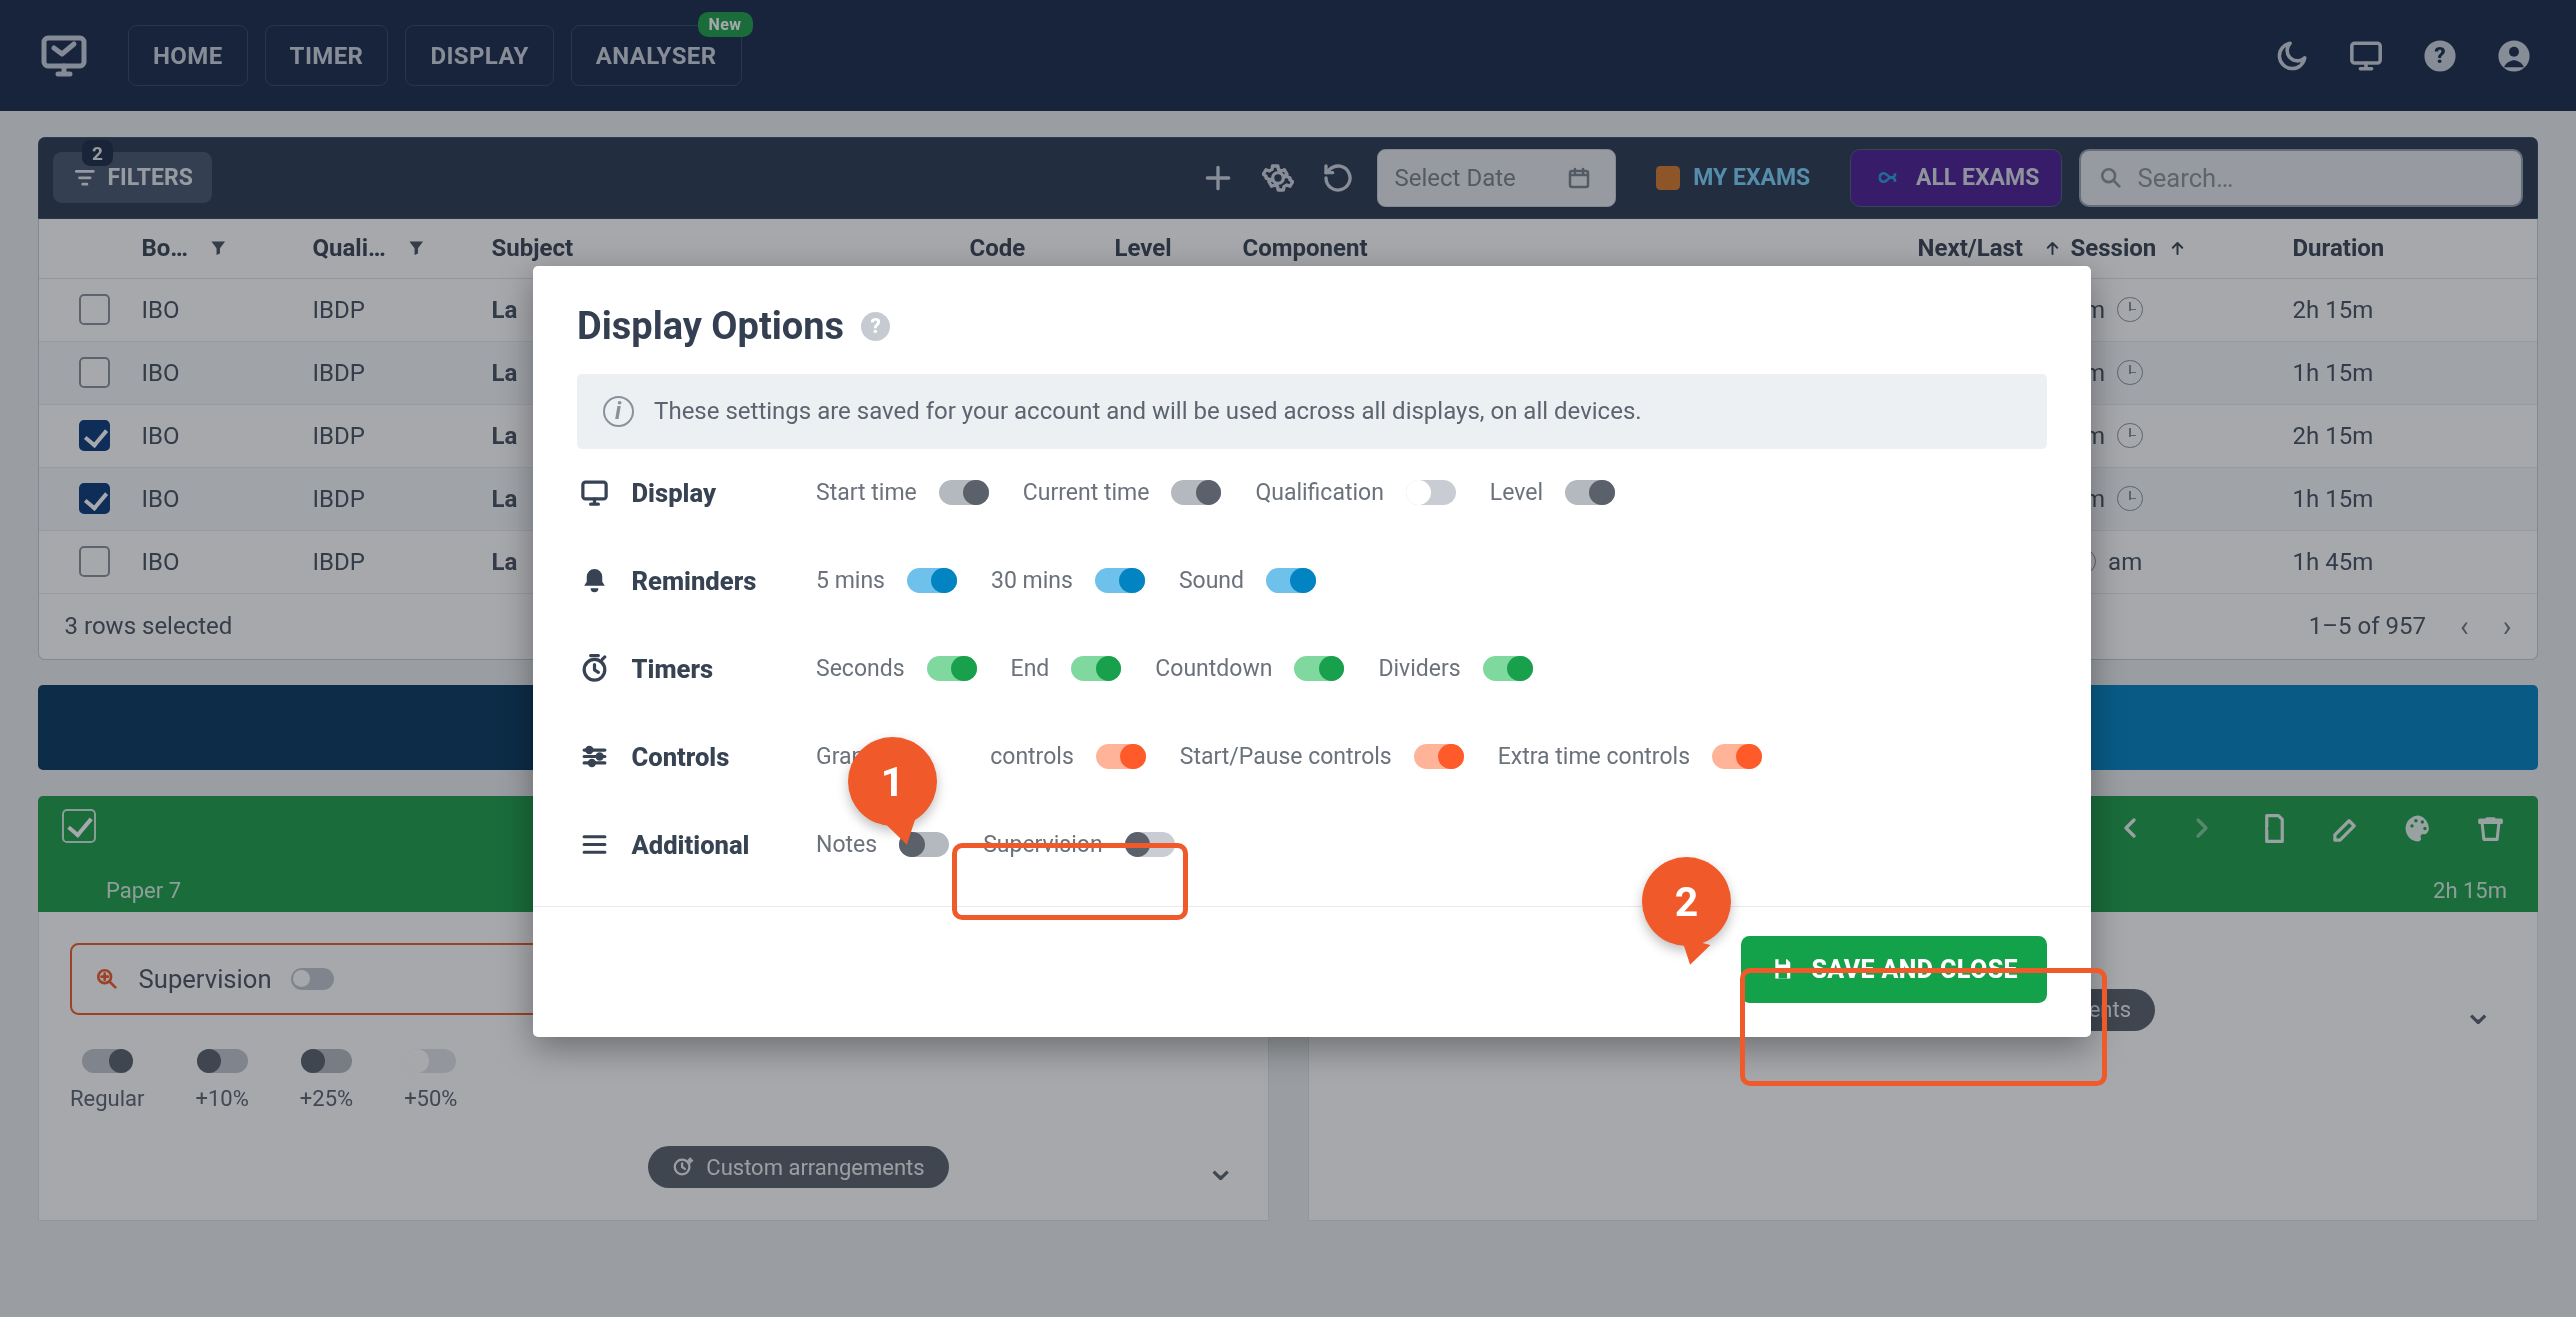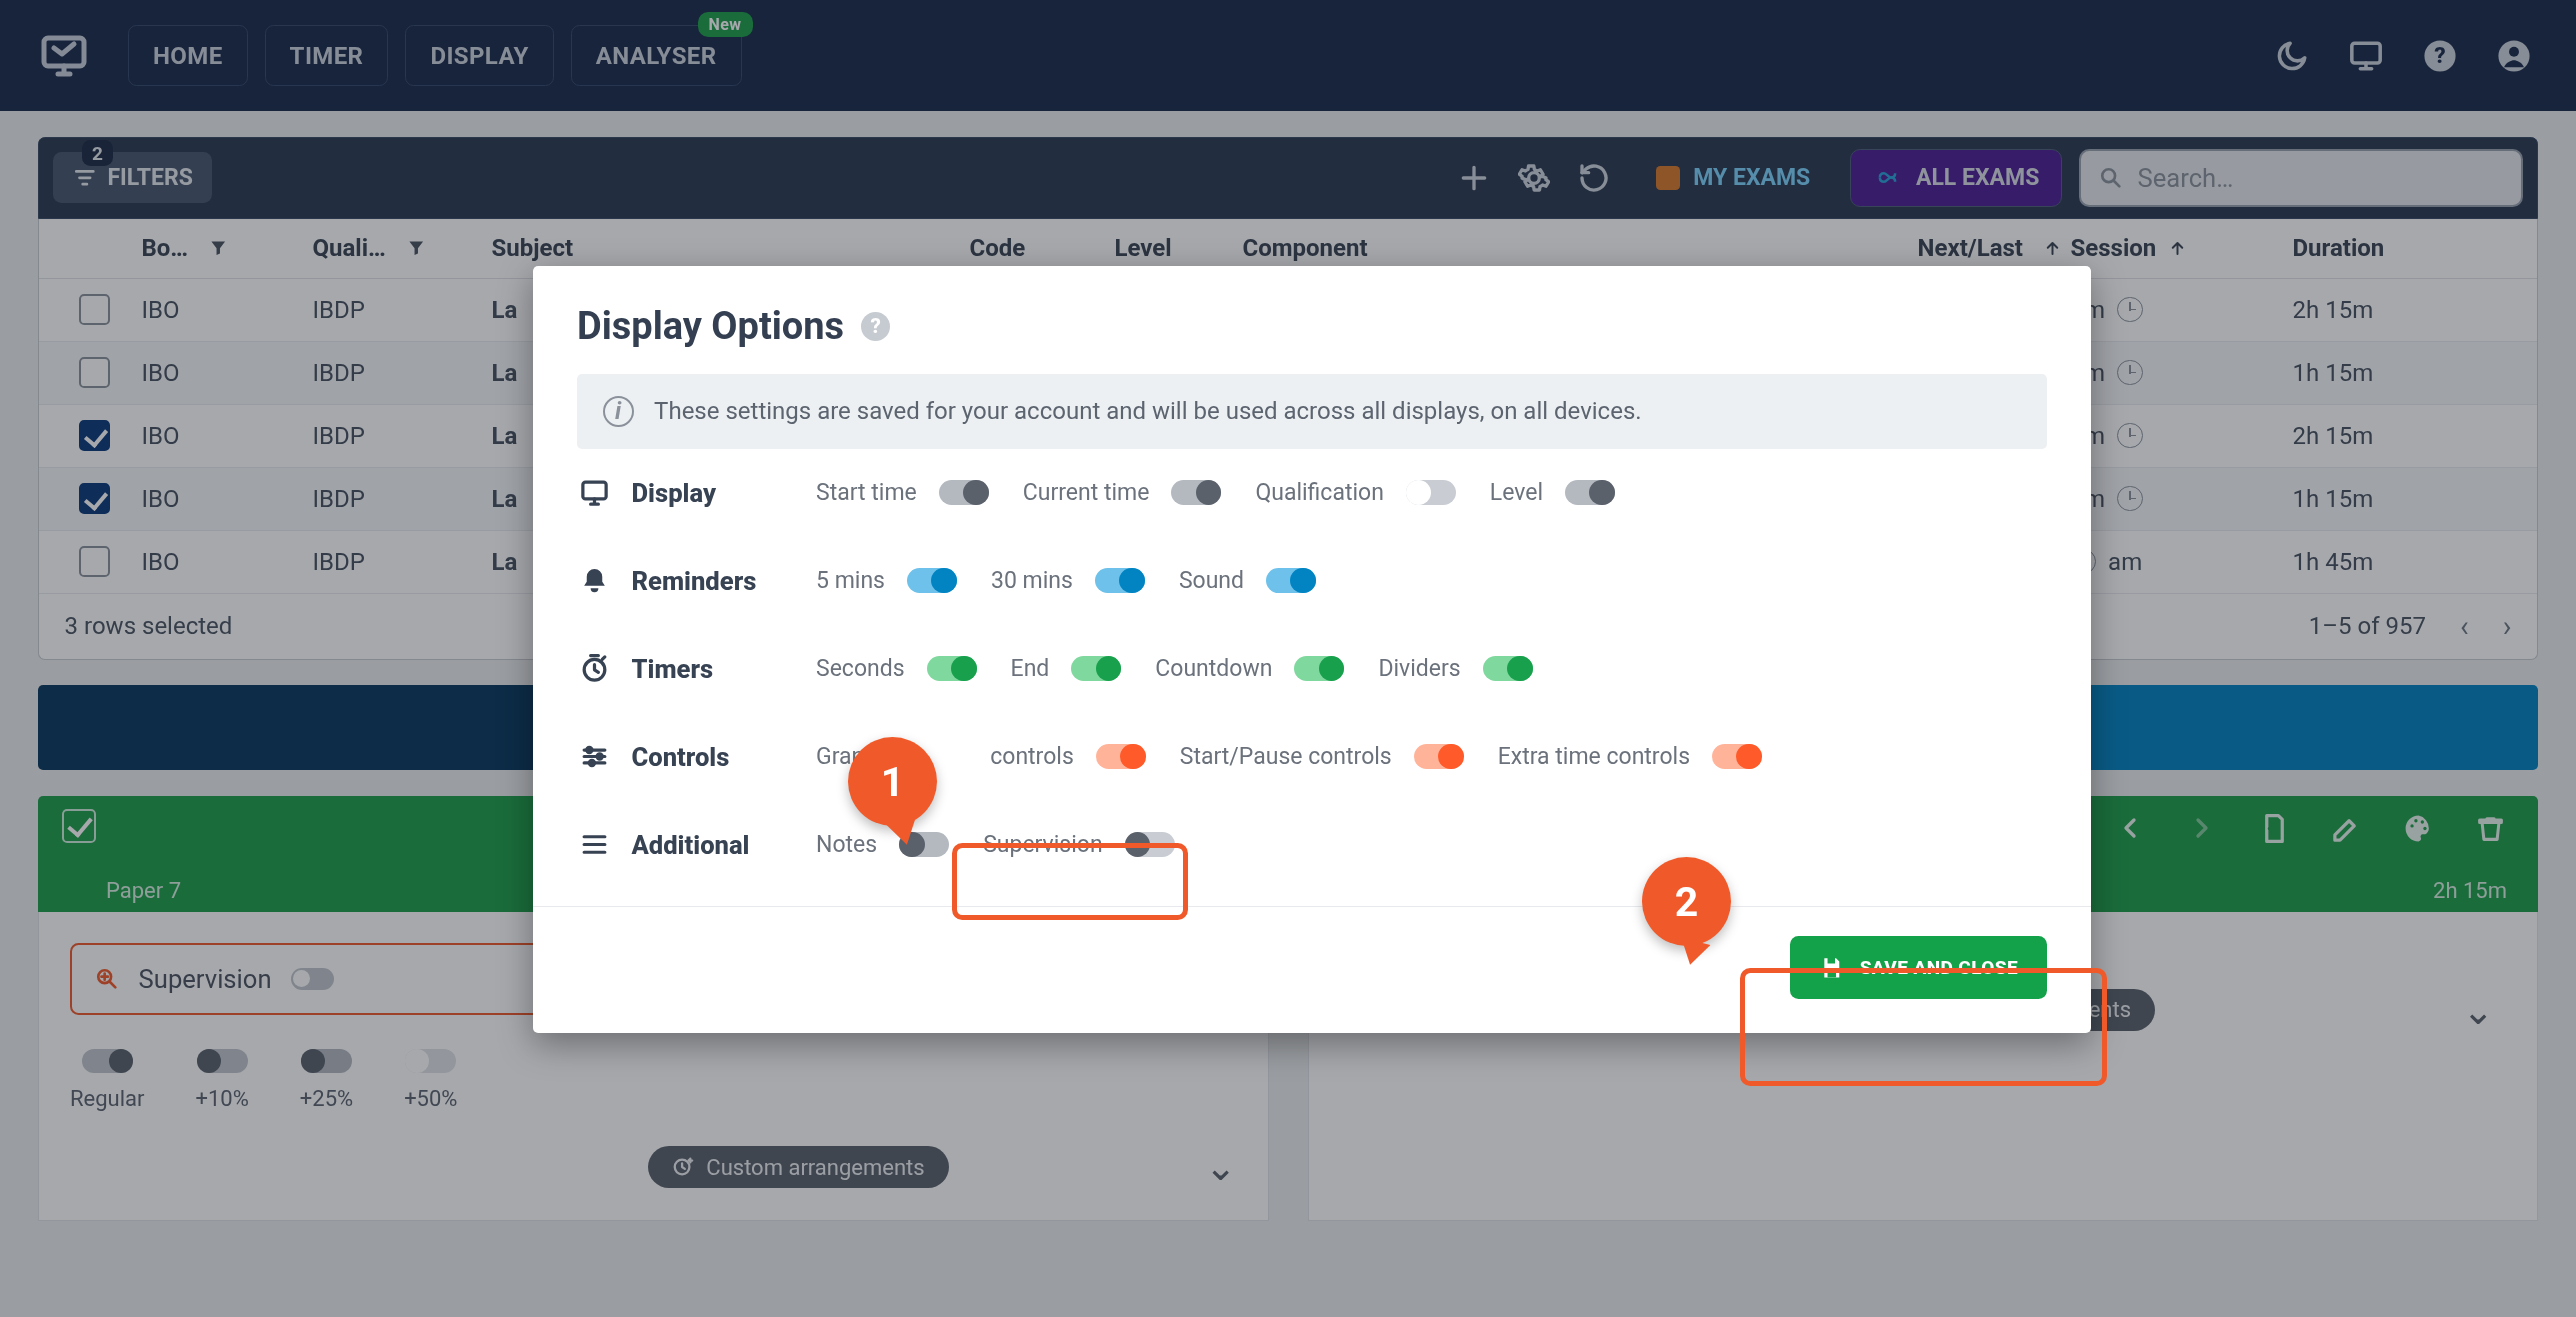--- a/index.html
+++ b/index.html
@@ -132,21 +132,21 @@
   .toggle.whiteoff { background:#c9cdd3; }
   .toggle.whiteoff::after { background:#fff; left:0; }
   .toggle.blue { background:#6ec1ea; }
   .toggle.blue::after { background:#0284c2; }
   .toggle.green { background:#7fd99e; }
   .toggle.green::after { background:#18a04d; }
   .toggle.orange { background:#ffb49a; }
   .toggle.orange::after { background:#ff5a2a; }
 
   .modal-footer { border-top:1.7px solid #e7e9ec; margin-top:17px; padding:29px 44px 0 44px; display:flex; justify-content:flex-end; }
-  .save-btn { display:flex; align-items:center; gap:15.4px; background:#13a24a; color:#fff; font-weight:800; font-size:19px; padding:19px 29px; border-radius:8.5px; letter-spacing:0.4px; }
+  .save-btn { display:flex; align-items:center; gap:15.4px; background:#13a24a; color:#fff; font-weight:800; font-size:25px; padding:19px 29px; border-radius:8.5px; letter-spacing:0.4px; }
 
   
   .callout { position:absolute; width:89px; height:89px; border-radius:50%; background:#f05a2a; color:#fff; font-size:41px; font-weight:700; display:flex; align-items:center; justify-content:center; box-shadow:0 5.1px 12px rgba(0,0,0,.25); }
   .callout .tail { position:absolute; bottom:-19px; left:46%; width:0; height:0; border-left:15.4px solid transparent; border-right:15.4px solid transparent; border-top:24px solid #f05a2a; transform:rotate(-14deg); }
   .callout.c2 .tail { transform:rotate(14deg); left:40%; }
   .anno-box { position:absolute; border:5.1px solid #f05a2a; border-radius:10.2px; pointer-events:none; }
 
   
   .icon-svg { stroke:currentColor; fill:none; stroke-width:2.5; stroke-linecap:round; stroke-linejoin:round; }
 </style>
@@ -220,20 +220,27 @@
           <svg class="icon-svg" width="32" height="32" viewBox="0 0 24 24" fill="currentColor" stroke="none">
             <path d="M12 8a4 4 0 1 0 0 8 4 4 0 0 0 0-8zm9 4a7 7 0 0 1-.1 1.2l2.1 1.6-2 3.4-2.5-1a7.4 7.4 0 0 1-2 1.2l-.4 2.6h-4l-.4-2.6a7.4 7.4 0 0 1-2-1.2l-2.5 1-2-3.4 2.1-1.6A7 7 0 0 1 3 12a7 7 0 0 1 .1-1.2L1 9.2l2-3.4 2.5 1a7.4 7.4 0 0 1 2-1.2L7.9 3h4l.4 2.6a7.4 7.4 0 0 1 2 1.2l2.5-1 2 3.4-2.1 1.6A7 7 0 0 1 21 12z"></path>
           </svg>
         </div>
       <div class="tool-ico">
           <svg class="icon-svg" width="32" height="32" viewBox="0 0 24 24">
             <path d="M3 12a9 9 0 1 0 3-6.7L3 8"></path>
             <path d="M3 3v5h5"></path>
           </svg>
         </div>
+      <div class="select-date">
+        <span>Select Date</span>
+        <svg class="icon-svg" width="24" height="24" viewBox="0 0 24 24">
+            <rect x="3" y="5" width="18" height="16" rx="2"></rect>
+            <path d="M3 9h18M8 3v4M16 3v4"></path>
+          </svg>
+      </div>
       <div class="tabbtn inactive">
         <span class="sq" style="background:#d97a2a"></span>
         <span>MY EXAMS</span>
       </div>
       <div class="tabbtn active">
         <svg width="29" height="17" viewBox="0 0 34 20">
             <path d="M8 10c0-3 2-5 5-5s5 5 8 5 5-2 5-5" fill="none" stroke="#2aa0d8" stroke-width="3"></path>
             <path d="M8 10c0 3 2 5 5 5s5-5 8-5 5 2 5 5" fill="none" stroke="#2aa0d8" stroke-width="3"></path>
           </svg>
         <span>ALL EXAMS</span>

